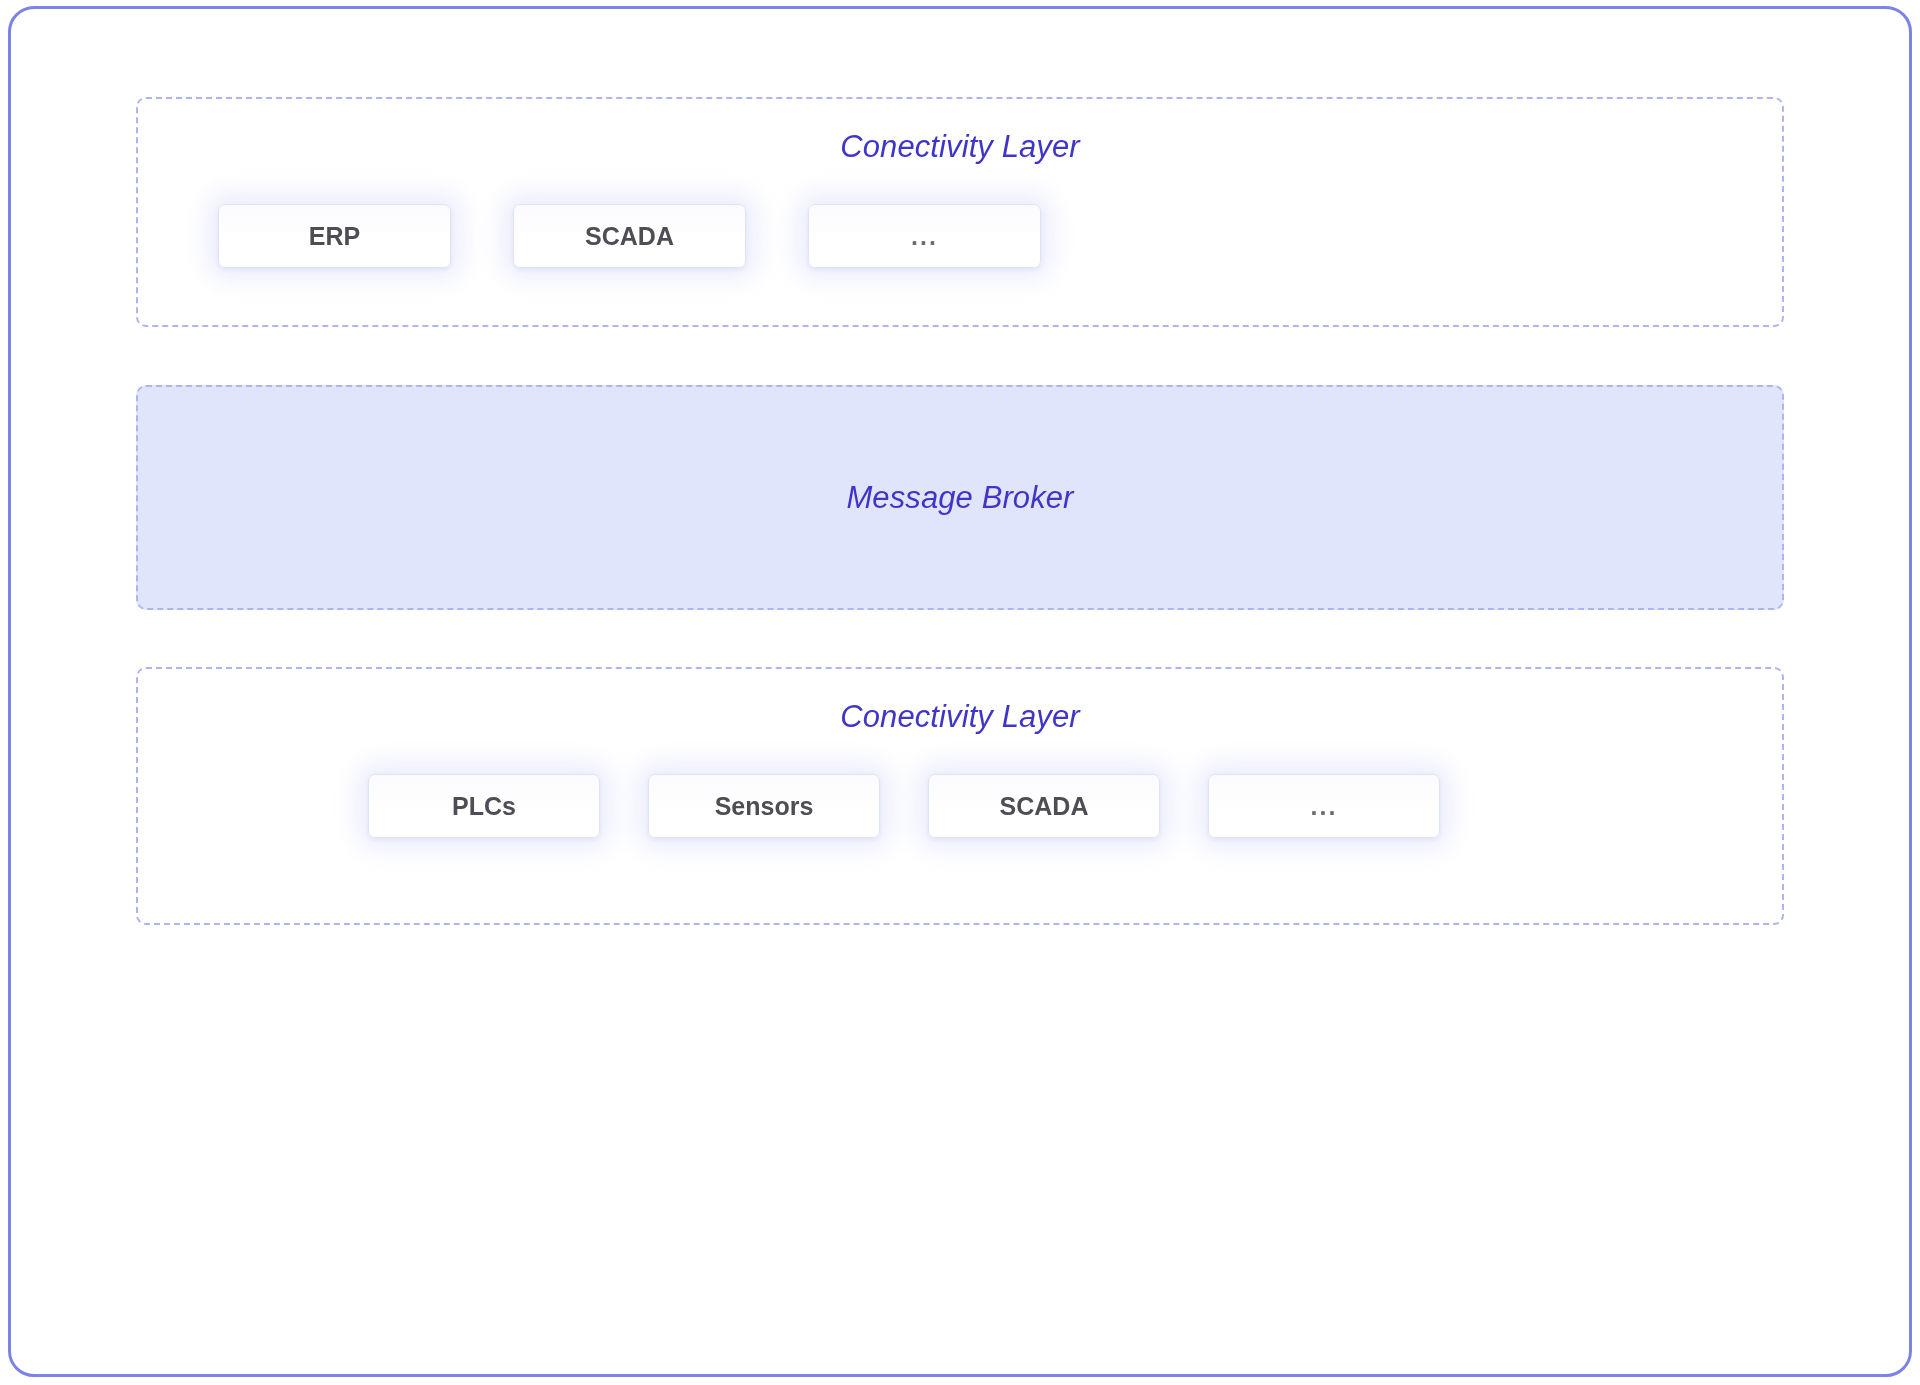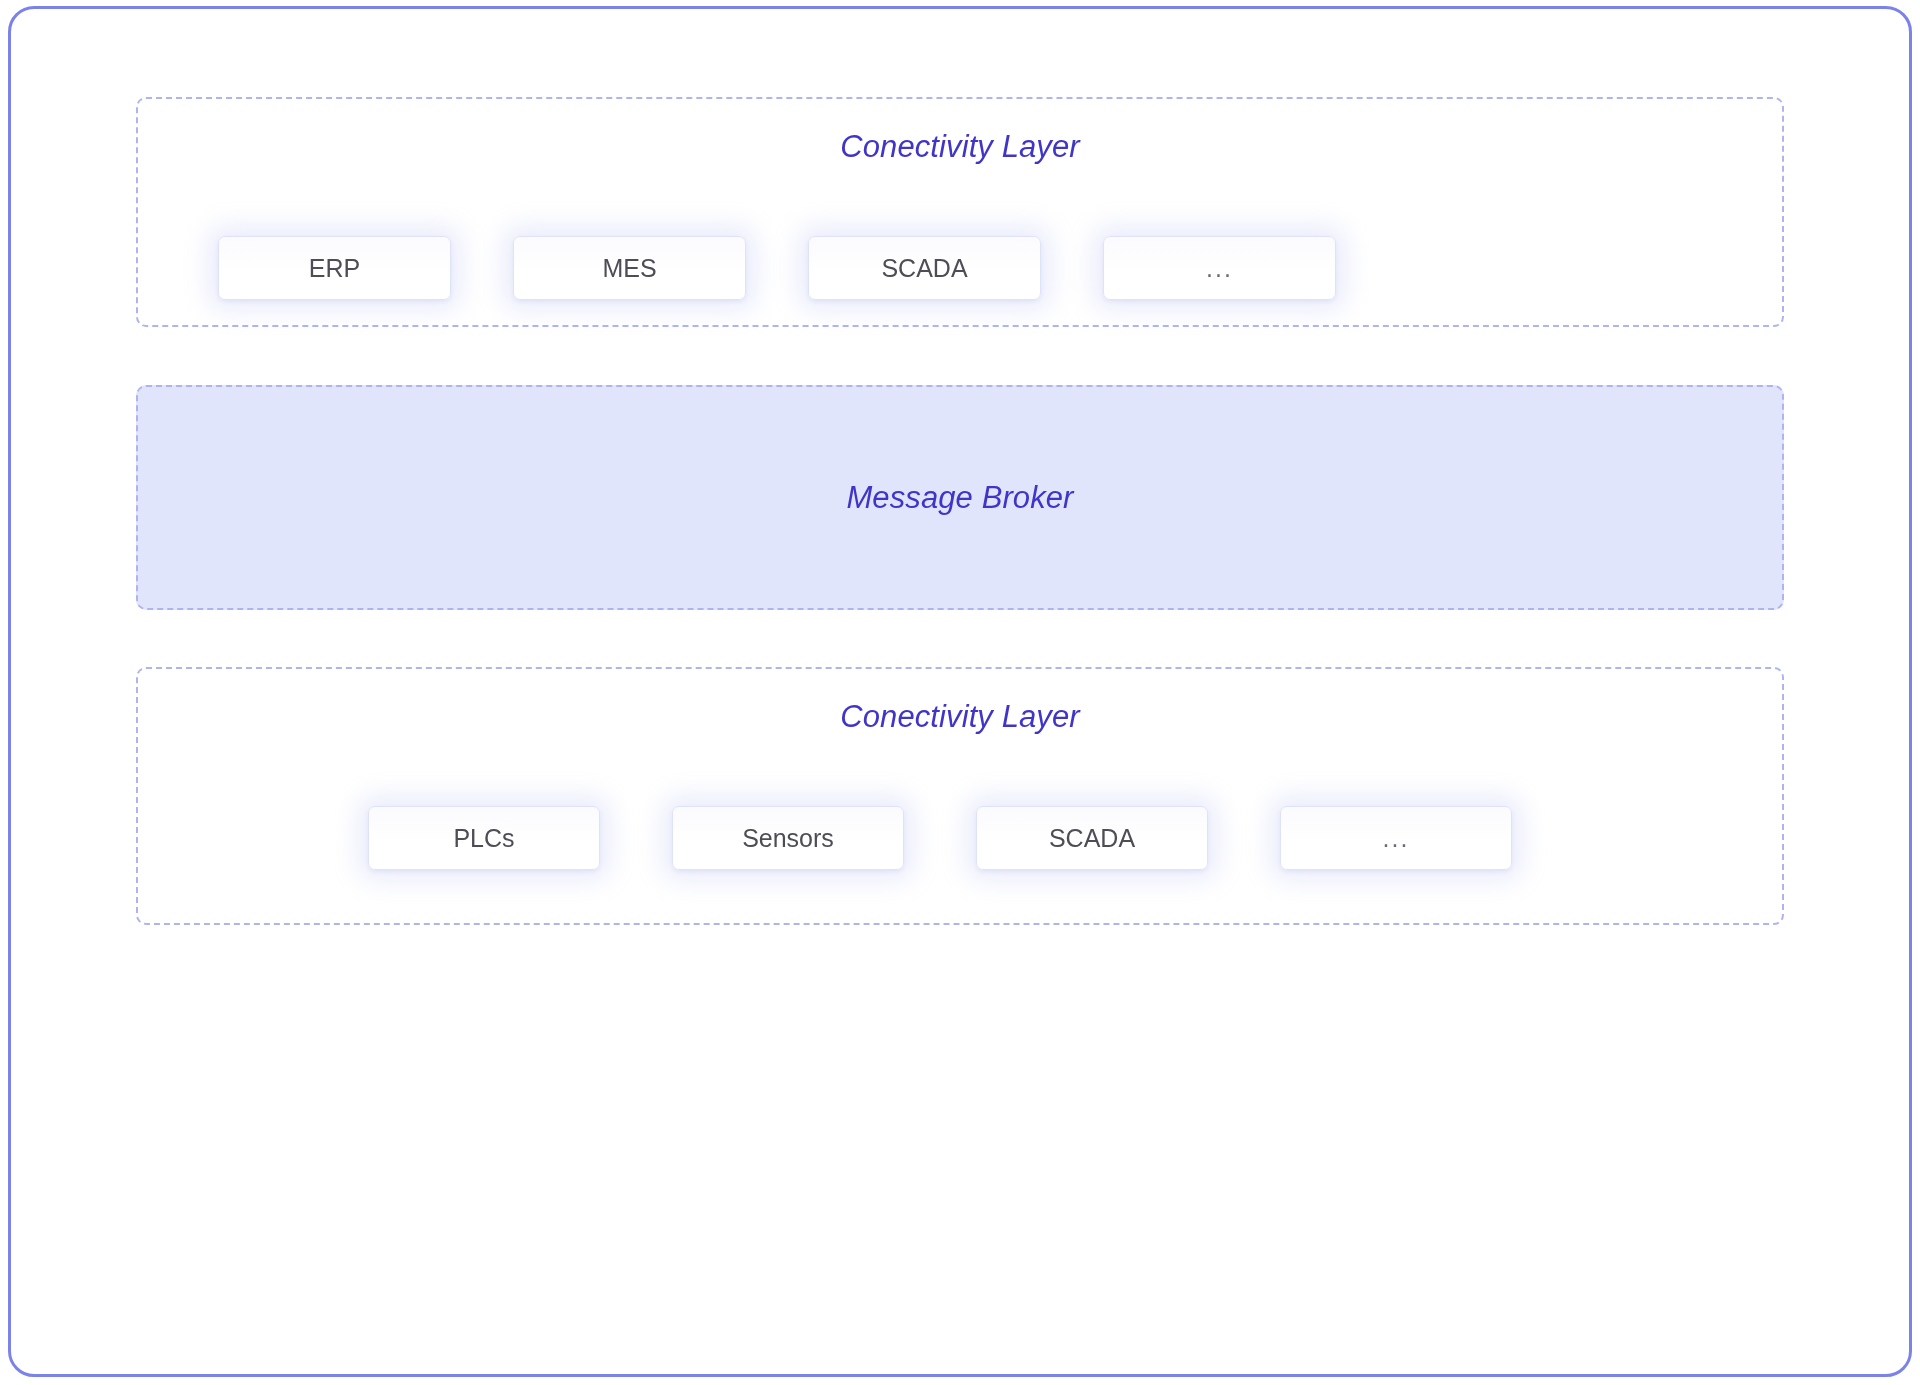--- a/index.html
+++ b/index.html
@@ -85,24 +85,23 @@
     box-sizing: border-box;
     height: 64px;
     background: linear-gradient(180deg, #fbfbfe 0%, #ffffff 60%);
     border: 1.5px solid #dfe3f7;
     border-radius: 7px;
     display: flex;
     align-items: center;
     justify-content: center;
     color: #4d4d55;
     font-size: 25px;
-    font-weight: 400;
+    font-weight: 700;
     box-shadow: 0 0 26px 10px rgba(150,160,235,0.20),
                 0 2px 4px rgba(120,130,215,0.12);
-    margin-top: 32px;
   }
 
   .chip-w-erp       { width: 233px; }
   .chip-w-mes       { width: 233px; }
   .chip-w-scada     { width: 233px; }
   .chip-w-hist      { width: 233px; }
   .chip-w-dots      { width: 233px; }
 
   .chip-dots {
     font-size: 25px;
@@ -130,39 +129,38 @@
   
   .layer-conn-bottom {
     margin-top: 57px;
     height: 258px;
     padding-top: 32px;
   }
 
   .chip-row-bottom {
     margin-top: 42px;
     padding-left: 230px;
-    gap: 72px;
+    gap: 48px;
   }
 
   .chip-w-plcs      { width: 232px; }
   .chip-w-sensors   { width: 232px; }
   .chip-w-scada2    { width: 232px; }
   .chip-w-dots2     { width: 232px; }
 </style>
 </head>
 <body>
 
 <div class="canvas">
   <div class="outer-frame">
 
     <section class="layer layer-conn-top">
       <div class="layer-title">Conectivity Layer</div>
       <div class="chip-row chip-row-top">
         <div class="chip chip-w-erp">ERP</div>
-        <div class="chip chip-w-mes">MES</div>
         <div class="chip chip-w-scada">SCADA</div>
         <div class="chip chip-w-dots chip-dots">...</div>
       </div>
     </section>
 
 
     <section class="layer layer-broker">
       <div class="layer-title">Message Broker</div>
     </section>
 

